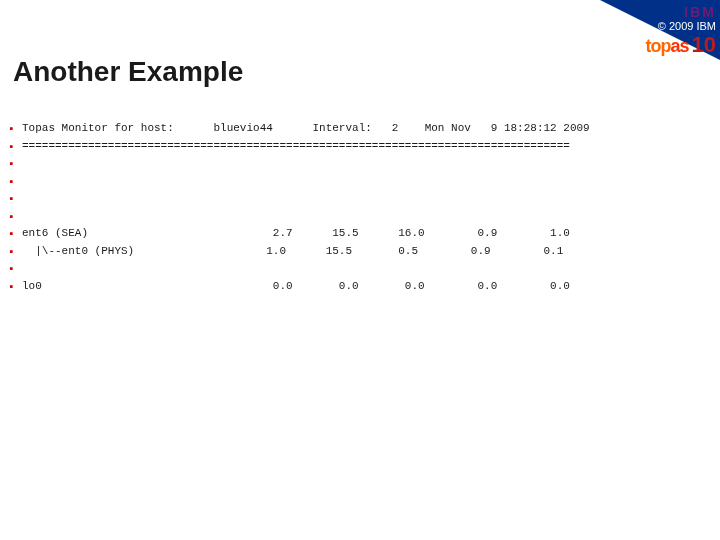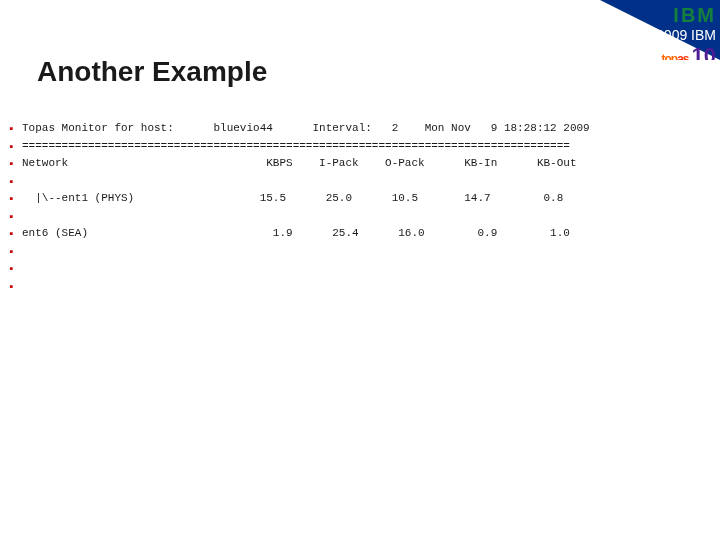--- a/index.html
+++ b/index.html
@@ -38,28 +38,28 @@
       position: absolute;
       top: 4px;
       right: 4px;
       color: white;
       text-align: right;
       z-index: 10;
     }
 
     .ibm-logo {
       font-weight: bold;
-      font-size: 20px;
+      font-size: 14px;
       letter-spacing: 2px;
-      color: #15803d;
+      color: #701a75;
       display: block;
     }
 
     .copyright-text {
-      font-size: 14px;
+      font-size: 11px;
       color: white;
       display: block;
     }
 
     .topas-badge {
       font-size: 18px;
       font-weight: bold;
       color: #cc0000;
       display: block;
       margin-top: 2px;
@@ -73,21 +73,20 @@
     }
 
     
     .page-title {
       position: absolute;
       top: 56px;
       left: 13px;
       font-size: 28px;
       font-weight: bold;
       color: #1a1a1a;
-      margin-left: 24px;
     }
 
     
     .content-area {
       position: absolute;
       top: 120px;
       left: 8px;
       right: 4px;
       bottom: 10px;
       font-family: 'Courier New', Courier, monospace;
@@ -117,57 +116,57 @@
   </style>
 </head>
 <body>
 
 <div class="corner-banner">
   <div class="corner-triangle"></div>
   <div class="corner-text">
     <span class="ibm-logo">IBM</span>
     <span class="copyright-text">© 2009 IBM</span>
     <span style="display:flex; align-items:baseline; justify-content:flex-end; gap:0px;">
-      <span class="topas-badge" style="font-size:12px; color:#ff6600; font-weight:bold; letter-spacing:-1px;">top<span style="color:#ff3300;">as</span></span>
-      <span class="slide-number" style="font-size:22px; color:#4c1d95; font-weight:bold; margin-left:3px;">10</span>
+      <span class="topas-badge" style="font-size:18px; color:#ff6600; font-weight:bold; letter-spacing:-1px;">top<span style="color:#ff3300;">as</span></span>
+      <span class="slide-number" style="font-size:22px; color:#b91c1c; font-weight:bold; margin-left:3px;">10</span>
     </span>
   </div>
 </div>
 
 <div class="page-title">Another Example</div>
 
 <div class="content-area" id="content-lines">
 <div class="terminal-line">
       <span class="bullet">▪</span>
       <span class="line-content">Topas Monitor for host:      bluevio44      Interval:   2    Mon Nov   9 18:28:12 2009</span>
     </div>
     <div class="terminal-line">
       <span class="bullet">▪</span>
       <span class="line-content">===================================================================================</span>
     </div>
     <div class="terminal-line">
       <span class="bullet">▪</span>
-      <span class="line-content">Network                              KBPS    I-Pack    O-Pack      KB-In      KB-Out</span>
-    </div>
-    <div class="terminal-line">
-      <span class="bullet">▪</span>
-    </div>
-    <div class="terminal-line">
-      <span class="bullet">▪</span>
-      <span class="line-content">  |\--ent1 (PHYS)                   15.5      25.0      10.5       14.7        0.8</span>
-    </div>
-    <div class="terminal-line">
-      <span class="bullet">▪</span>
-    </div>
-    <div class="terminal-line">
-      <span class="bullet">▪</span>
-      <span class="line-content">ent6 (SEA)                            1.9      25.4      16.0        0.9        1.0</span>
     </div>
     <div class="terminal-line">
       <span class="bullet">▪</span>
     </div>
     <div class="terminal-line">
       <span class="bullet">▪</span>
     </div>
     <div class="terminal-line">
       <span class="bullet">▪</span>
     </div>
+    <div class="terminal-line">
+      <span class="bullet">▪</span>
+      <span class="line-content">ent6 (SEA)                            2.7      15.5      16.0        0.9        1.0</span>
+    </div>
+    <div class="terminal-line">
+      <span class="bullet">▪</span>
+      <span class="line-content">  |\--ent0 (PHYS)                    1.0      15.5       0.5        0.9        0.1</span>
+    </div>
+    <div class="terminal-line">
+      <span class="bullet">▪</span>
+    </div>
+    <div class="terminal-line">
+      <span class="bullet">▪</span>
+      <span class="line-content">lo0                                   0.0       0.0       0.0        0.0        0.0</span>
+    </div>
   </div>
 
 </body></html>

